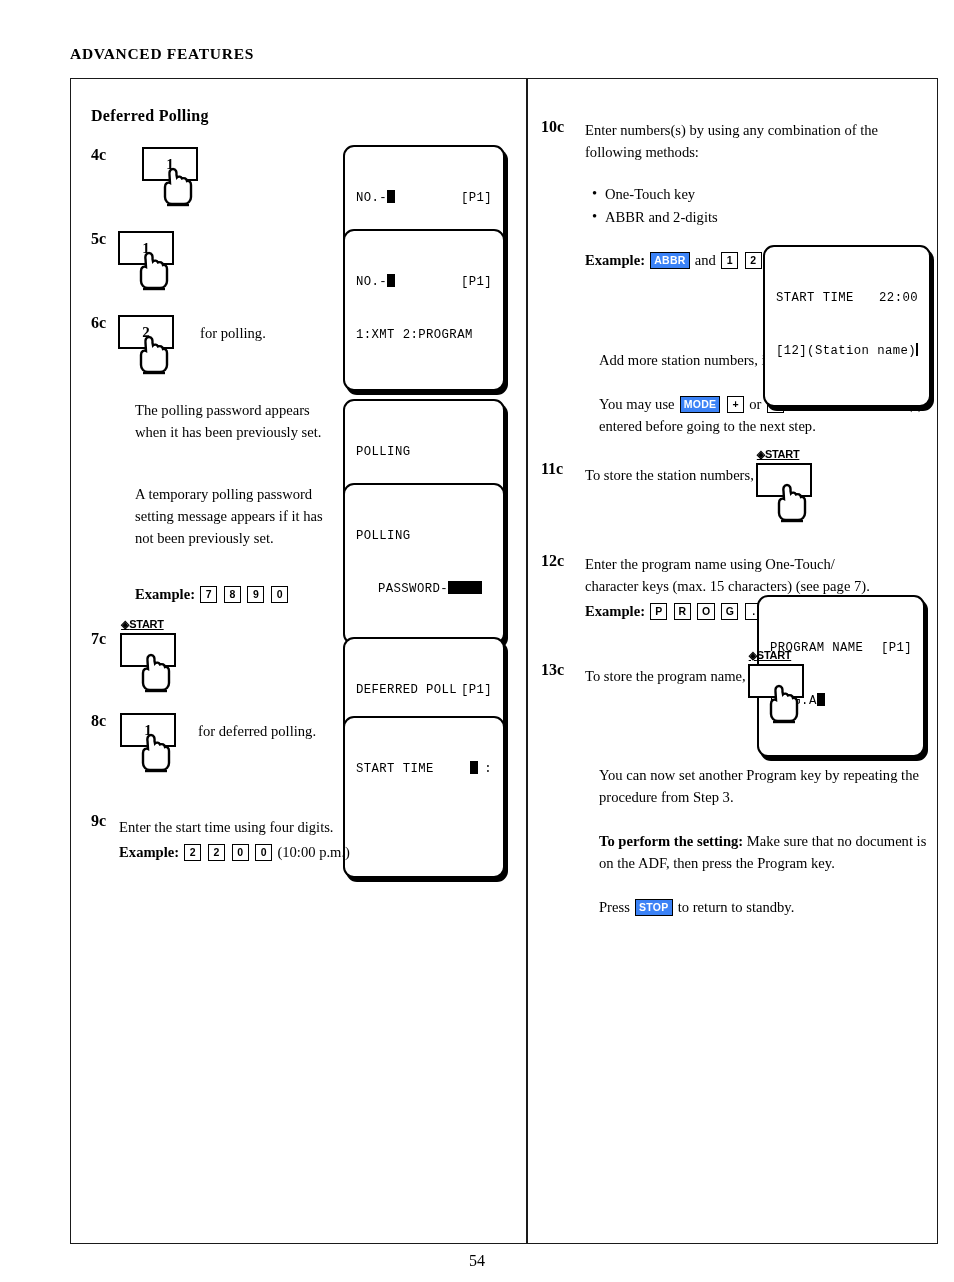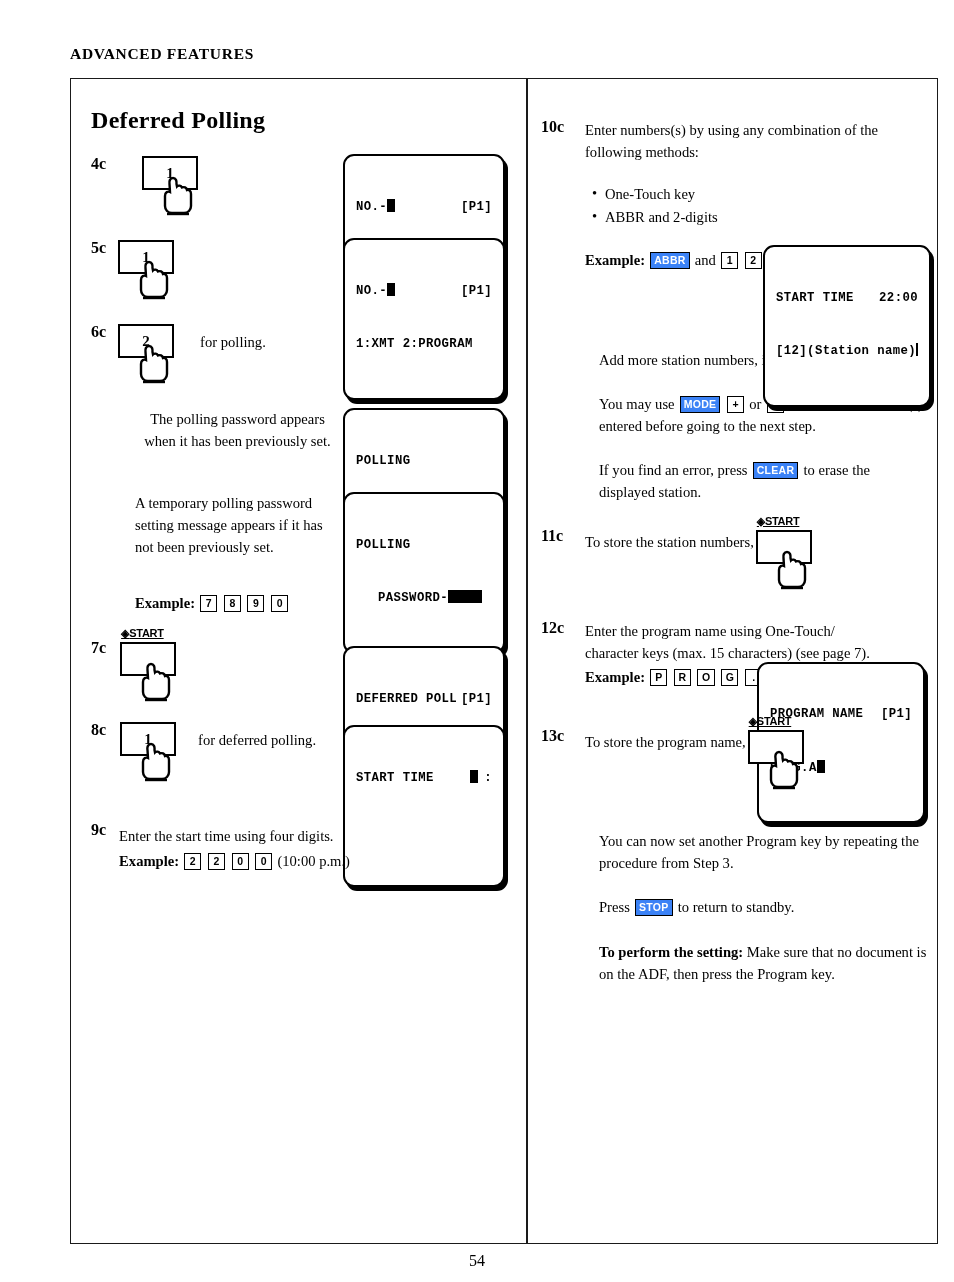--- a/index.html
+++ b/index.html
@@ -55,21 +55,21 @@
     width: 420px;
   }
   .col-right {
     position: absolute;
     left: 470px;
     top: 40px;
     width: 385px;
   }
 
   .section-title {
-    font-size: 24px;
+    font-size: 16px;
     font-weight: bold;
     font-family: "Liberation Serif", serif;
     margin: 0 0 22px 0;
     letter-spacing: 0.3px;
   }
 
   
   .step {
     position: relative;
     display: flex;
@@ -213,21 +213,21 @@
     position: absolute;
     left: 0;
     top: 1252px;
     width: 954px;
     text-align: center;
     font-family: "Liberation Serif", serif;
     font-size: 16px;
   }
 
   
-  .abs { position: absolute; font-weight: bold; }
+  .abs { position: absolute; }
 </style>
 </head>
 <body>
 
 <div class="page">
 
   <div class="doc-header">ADVANCED FEATURES</div>
 
   <div class="frame">
     <div class="col-divider"></div>
@@ -282,21 +282,21 @@
           <div class="keybtn">2</div>
           <svg class="finger" viewBox="0 0 34 40">
             <path d="M11 2 C8 2 7 5 7.5 8 L8 16 C6 15 3 16 3 20 L3 30 C3 34 6 37 10 37 L22 37 C26 37 29 34 29 30 L29 18 C29 15 27 13.5 25 14 C24.5 11.5 22 10.5 20 11.5 C19 9.5 16.5 9 15 10.5 L14.5 8 C14.8 5 14 2 11 2 Z" fill="#fff" stroke="#000" stroke-width="2.4"></path>
             <path d="M5 38 L27 38" stroke="#000" stroke-width="2.4" fill="none"></path>
           </svg>
         </div>
         <div class="body-text" style="margin-left:18px; margin-top:7px;">for polling.</div>
       </div>
 
       <div style="position:relative; margin-top:22px; height:72px;">
-        <div class="body-text narrow" style="margin-left:44px;text-align:center;">The polling password appears when it has been previously set.</div>
+        <div class="body-text narrow" style="margin-left:44px;">The polling password appears when it has been previously set.</div>
         <div class="abs" style="left:252px; top:0px;">
           <div class="lcd" style="width:162px;">
             <div class="line single">POLLING</div>
             <div class="line single" style="padding-left:22px;"><span>PASSWORD-</span><span>1234</span></div>
           </div>
         </div>
       </div>
 
       <div style="position:relative; margin-top:12px; height:96px;">
         <div class="body-text narrow" style="margin-left:44px;">A temporary polling password setting message appears if it has not been previously set.</div>
@@ -416,25 +416,20 @@
 
       <div class="body-text" style="margin-left:58px; margin-top:22px; width:340px;">
         <span>You may use</span>
         <span class="kbox inv">MODE</span>
         <span class="kbox">+</span>
         <span>or</span>
         <span class="kbox">−</span>
         <span>to review the station(s) entered before going to the next step.</span>
       </div>
 
-      <div class="body-text" style="margin-left:58px; margin-top:22px; width:330px;">
-        <span>If you find an error, press</span>
-        <span class="kbox inv">CLEAR</span>
-        <span>to erase the displayed station.</span>
-      </div>
 
       <div class="step" style="margin-top:24px;">
         <div class="step-num wide">11c</div>
         <div class="body-text" style="margin-left:6px; margin-top:3px; white-space:nowrap;">To store the station numbers,</div>
         <div class="keybtn-wrap" style="margin-left:2px; margin-top:2px;">
           <div class="keylabel-start"><span>◈</span><span>START</span></div>
           <div class="keybtn blank"></div>
           <svg class="finger" viewBox="0 0 34 40">
             <path d="M11 2 C8 2 7 5 7.5 8 L8 16 C6 15 3 16 3 20 L3 30 C3 34 6 37 10 37 L22 37 C26 37 29 34 29 30 L29 18 C29 15 27 13.5 25 14 C24.5 11.5 22 10.5 20 11.5 C19 9.5 16.5 9 15 10.5 L14.5 8 C14.8 5 14 2 11 2 Z" fill="#fff" stroke="#000" stroke-width="2.4"></path>
             <path d="M5 38 L27 38" stroke="#000" stroke-width="2.4" fill="none"></path>
@@ -475,29 +470,29 @@
           <div class="keybtn blank"></div>
           <svg class="finger" viewBox="0 0 34 40">
             <path d="M11 2 C8 2 7 5 7.5 8 L8 16 C6 15 3 16 3 20 L3 30 C3 34 6 37 10 37 L22 37 C26 37 29 34 29 30 L29 18 C29 15 27 13.5 25 14 C24.5 11.5 22 10.5 20 11.5 C19 9.5 16.5 9 15 10.5 L14.5 8 C14.8 5 14 2 11 2 Z" fill="#fff" stroke="#000" stroke-width="2.4"></path>
             <path d="M5 38 L27 38" stroke="#000" stroke-width="2.4" fill="none"></path>
           </svg>
         </div>
       </div>
 
       <div class="body-text" style="margin-left:58px; margin-top:38px; width:338px;">You can now set another Program key by repeating the procedure from Step 3.</div>
 
+      <div class="body-text" style="margin-left:58px; margin-top:22px; width:340px;">
+        <span style="font-weight:bold;">To perform the setting:</span>
+        <span>Make sure that no document is on the ADF, then press the Program key.</span>
+      </div>
+
       <div class="body-text" style="margin-left:58px; margin-top:22px; width:338px;">
         <span>Press</span>
         <span class="kbox inv">STOP</span>
         <span>to return to standby.</span>
       </div>
 
-      <div class="body-text" style="margin-left:58px; margin-top:22px; width:340px;">
-        <span style="font-weight:bold;">To perform the setting:</span>
-        <span>Make sure that no document is on the ADF, then press the Program key.</span>
-      </div>
-
     </div>
   </div>
 
   <div class="page-footer">54</div>
 
 </div>
 
 </body></html>

